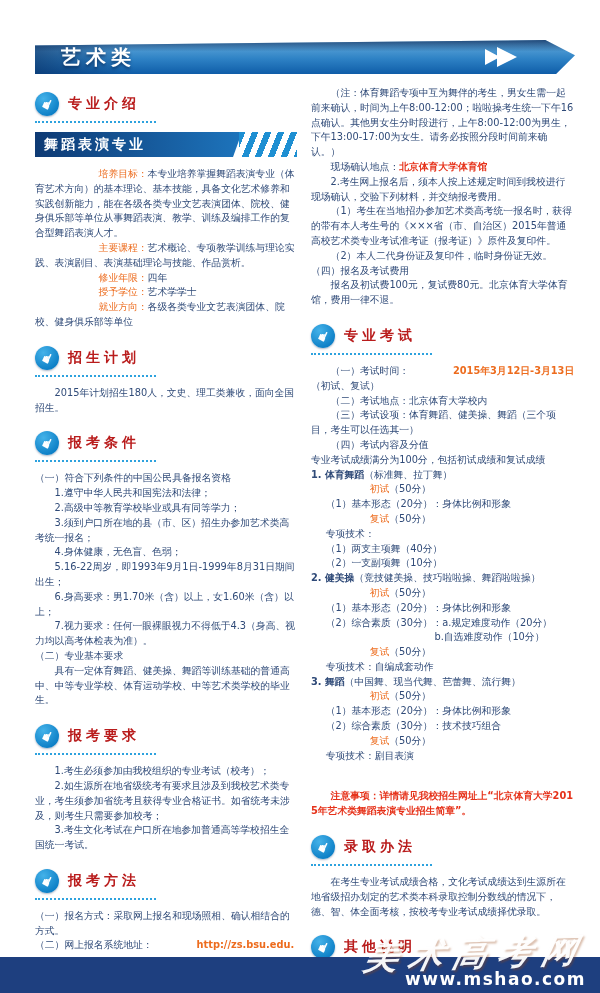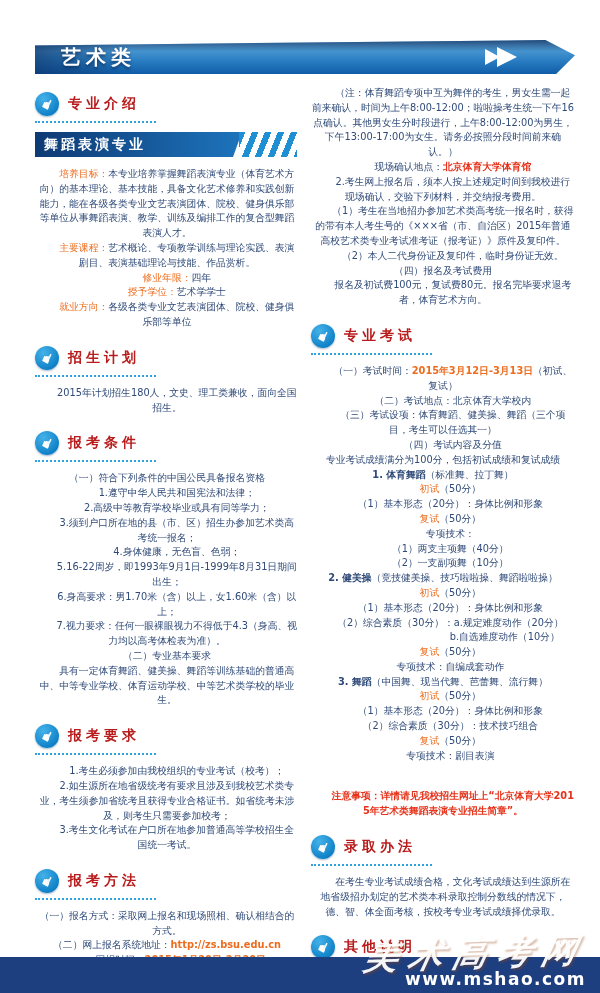--- a/index.html
+++ b/index.html
@@ -57,22 +57,22 @@
     background:linear-gradient(90deg,#0e3a74,#1d74bc);
     clip-path:polygon(0 0,100% 0,calc(100% - 9px) 100%,0 100%);
     display:flex;align-items:center;padding-left:9px;
     color:#fff;font-weight:bold;font-size:14px;letter-spacing:3px;
   }
   .sub-banner .stripes{
     position:absolute;right:2px;top:0;bottom:0;width:58px;
     background:repeating-linear-gradient(112deg,#1e8fd2 0 6px,#ffffff 6px 12px);
   }
   
-  p.para{margin:0;font-size:9.8px;line-height:14.8px;color:#2f4a78;word-break:break-all;text-align:center;}
-  .c-accent{color:#ed6c1e;}
+  p.para{margin:0;font-size:9.8px;line-height:14.8px;color:#2f4a78;word-break:break-all;}
+  .c-accent{color:#ed6c1e;margin-left:44px;}
   .c-red{color:#e6321a;}
   .b{font-weight:bold;}
   
   .footer{position:absolute;left:0;right:0;bottom:0;height:36px;background:#1e3f7f;}
   .watermark{position:absolute;right:14px;bottom:1px;text-align:right;line-height:1;}
   .wm-script{
     font-style:italic;font-weight:bold;font-size:34px;letter-spacing:10px;
     color:rgba(255,255,255,.95);transform:skewX(-14deg) rotate(-2deg);
     text-shadow:2px 2px 2px rgba(150,70,20,.35);display:block;margin-bottom:1px;
   }
@@ -161,21 +161,21 @@
       </section>
     </div>
   <div class="col">
       <section>
         <p class="para" style="text-indent: 2em;"><span>（注：体育舞蹈专项中互为舞伴的考生，男女生需一起前来确认，时间为上午8:00-12:00；啦啦操考生统一下午16点确认。其他男女生分时段进行，上午8:00-12:00为男生，下午13:00-17:00为女生。请务必按照分段时间前来确认。）</span></p>
         <p class="para" style="text-indent: 2em;"><span>现场确认地点：</span><span class="c-red b">北京体育大学体育馆</span></p>
         <p class="para" style="text-indent: 2em;"><span>2.考生网上报名后，须本人按上述规定时间到我校进行现场确认，交验下列材料，并交纳报考费用。</span></p>
         <p class="para" style="text-indent: 2em;"><span>（1）考生在当地招办参加艺术类高考统一报名时，获得的带有本人考生号的《×××省（市、自治区）2015年普通高校艺术类专业考试准考证（报考证）》原件及复印件。</span></p>
         <p class="para" style="text-indent: 2em;"><span>（2）本人二代身份证及复印件，临时身份证无效。</span></p>
         <p class="para"><span>（四）报名及考试费用</span></p>
-        <p class="para" style="text-indent: 2em;"><span>报名及初试费100元，复试费80元。报名完毕要求退考者，体育艺术方向。</span></p>
+        <p class="para" style="text-indent: 2em;"><span>报名及初试费100元，复试费80元。北京体育大学体育馆，费用一律不退。</span></p>
       </section>
       <section>
         <div class="sec-head">
           <span class="icon-circle">
             <span>☛</span>
           </span>
           <h2 class="sec-title">专业考试</h2>
         </div>
         <p class="para" style="text-indent: 2em;"><span>（一）考试时间：</span><span class="c-accent b">2015年3月12日-3月13日</span><span>（初试、复试）</span></p>
         <p class="para" style="text-indent: 2em;"><span>（二）考试地点：北京体育大学校内</span></p>

